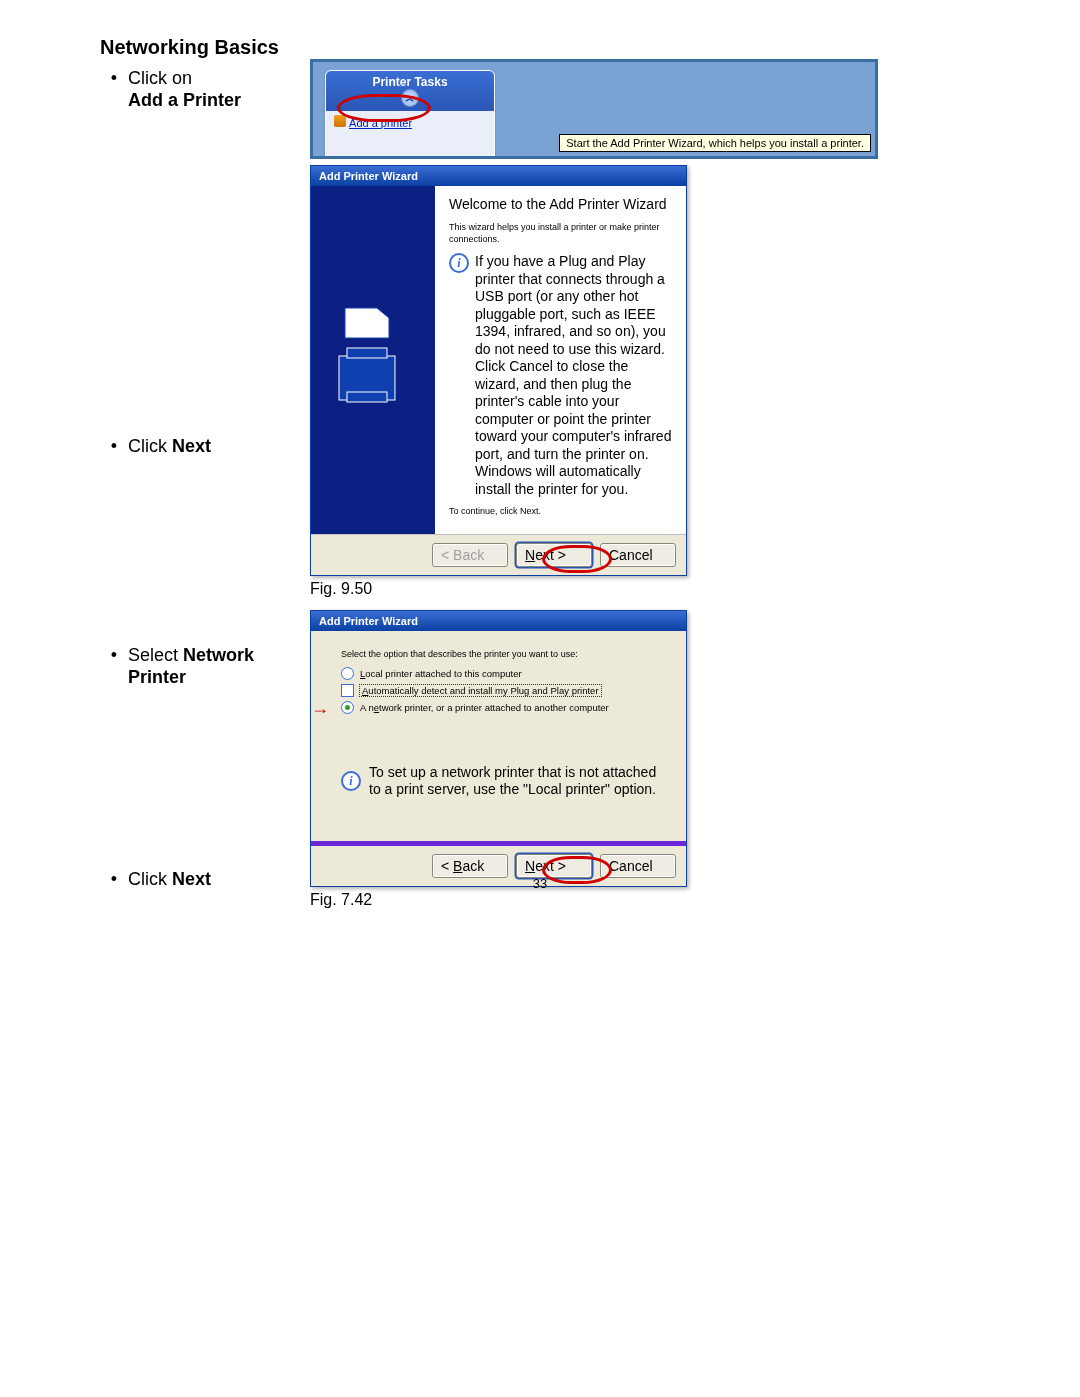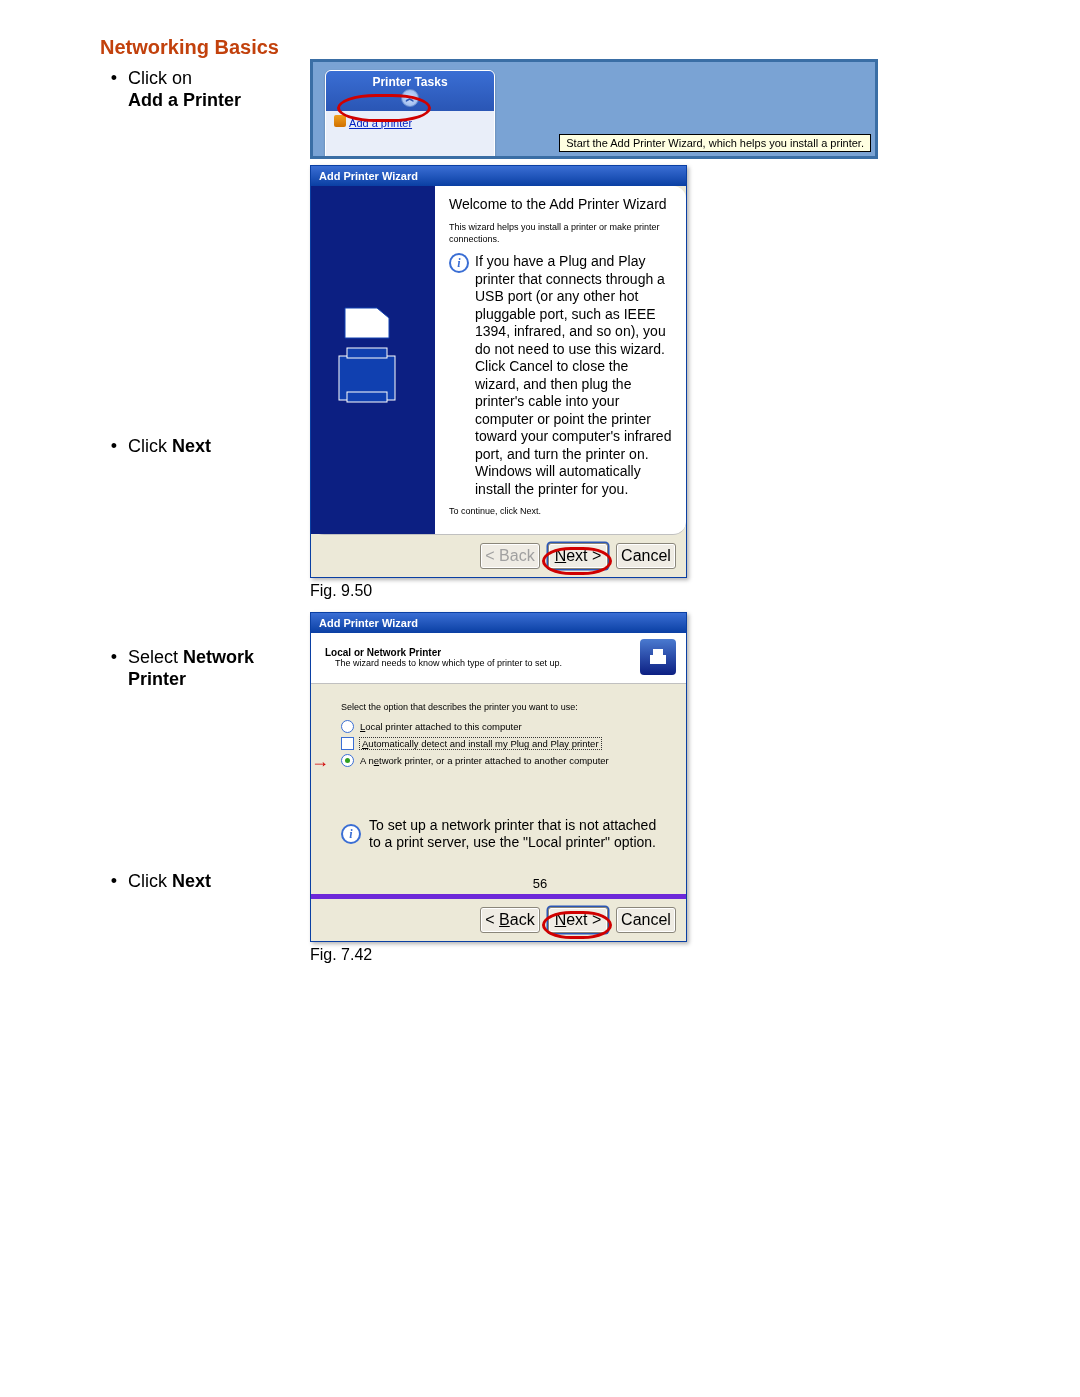--- a/index.html
+++ b/index.html
@@ -9,21 +9,21 @@
     font-family: Arial, Helvetica, sans-serif;
     width: 1080px;
   }
   .page {
     padding: 36px 60px 36px 100px;
     position: relative;
     height: 1361px;
     box-sizing: border-box;
   }
   .heading-red {
-    color: #c2410c;
+    color: #000000;
     font-weight: bold;
     font-size: 20px;
     margin: 0;
   }
   .heading-sub {
     font-style: italic;
     font-weight: bold;
     font-size: 20px;
     margin: 2px 0 18px 0;
   }
@@ -157,21 +157,20 @@
     color: #fff;
     font-weight: bold;
     font-size: 11px;
     padding: 4px 8px;
   }
   .wiz-body {
     background: #fff;
     display: flex;
     min-height: 216px;
     border-bottom: 1px solid #c0c0c0;
-    border-radius: 13px;
   }
   .wiz-side {
     width: 124px;
     background: #0c1f82;
     flex: 0 0 124px;
     display:flex;
     align-items:center;
     justify-content:center;
   }
   .wiz-main {
@@ -199,26 +198,26 @@
   .info-text { font-size: 14px; line-height: 1.25; }
   .wiz-buttons {
     padding: 8px 10px;
     display: flex;
     justify-content: flex-end;
     gap: 8px;
     position: relative;
   }
   .xp-btn {
     min-width: 58px;
-    font-size: 16px;
-    padding: 3px 0;
+    font-size: 14px;
+    padding: 3px 8px;
     background: #efece4;
     border: 1px solid #8a867a;
     border-radius: 3px;
-    text-align: center;
+    text-align: left;
     box-shadow: inset 0 0 0 1px #fff;
     cursor: default;
   }
   .xp-btn.disabled { color: #a0a0a0; }
   .xp-btn.default { box-shadow: 0 0 0 1.5px #2a56b5, inset 0 0 0 1px #fff; }
   .ul-char { text-decoration: underline; }
   .wizard .circ-red.pos41 { right: 74px; bottom: 2px; width: 64px; height: 22px; }
   .wizard .circ-red.pos42 { right: 74px; bottom: 2px; width: 64px; height: 22px; }
   .wizard { position: relative; }
 
@@ -355,32 +354,20 @@
       <div class="bullet-line" style="margin-top:180px;">
         <span class="bullet-dot">•</span>
         <span class="bullet-text">
           <span>Click </span><span class="bold">Next</span>
         </span>
       </div>
     </div>
     <div class="right-col">
       <div class="wizard">
         <div class="wiz-title">Add Printer Wizard</div>
-        <div class="wiz-head-full">
-          <div>
-            <div class="t">Local or Network Printer</div>
-            <div class="s">The wizard needs to know which type of printer to set up.</div>
-          </div>
-          <span class="head-ico">
-            <svg width="22" height="22" viewBox="0 0 22 22">
-                <rect x="3" y="9" width="16" height="9" fill="#fff"></rect>
-                <rect x="6" y="3" width="10" height="6" fill="#fff"></rect>
-              </svg>
-          </span>
-        </div>
         <div class="wiz-content">
           <div class="wiz-p">Select the option that describes the printer you want to use:</div>
           <div class="opt">
             <span class="radio"></span>
             <span><span class="ul-char">L</span><span>ocal printer attached to this computer</span></span>
           </div>
           <div class="opt indent">
             <span class="chk"></span>
             <span class="dotted"><span class="ul-char">A</span><span>utomatically detect and install my Plug and Play printer</span></span>
           </div>
@@ -400,14 +387,14 @@
           <div class="xp-btn"><span>&lt; </span><span class="ul-char">B</span><span>ack</span></div>
           <div class="xp-btn default"><span class="ul-char">N</span><span>ext &gt;</span></div>
           <div class="xp-btn">Cancel</div>
         </div>
         <div class="circ-red pos42"></div>
       </div>
       <div class="fig-caption">Fig. 7.42</div>
     </div>
   </div>
 
-  <div class="page-num">56</div>
+  <div class="page-num">33</div>
 </div>
 
 </body></html>

